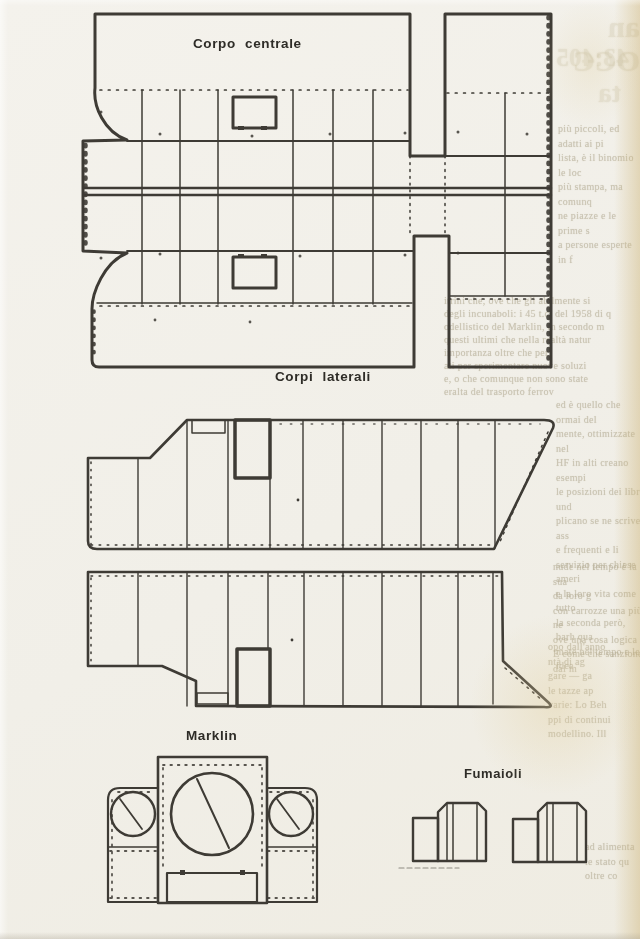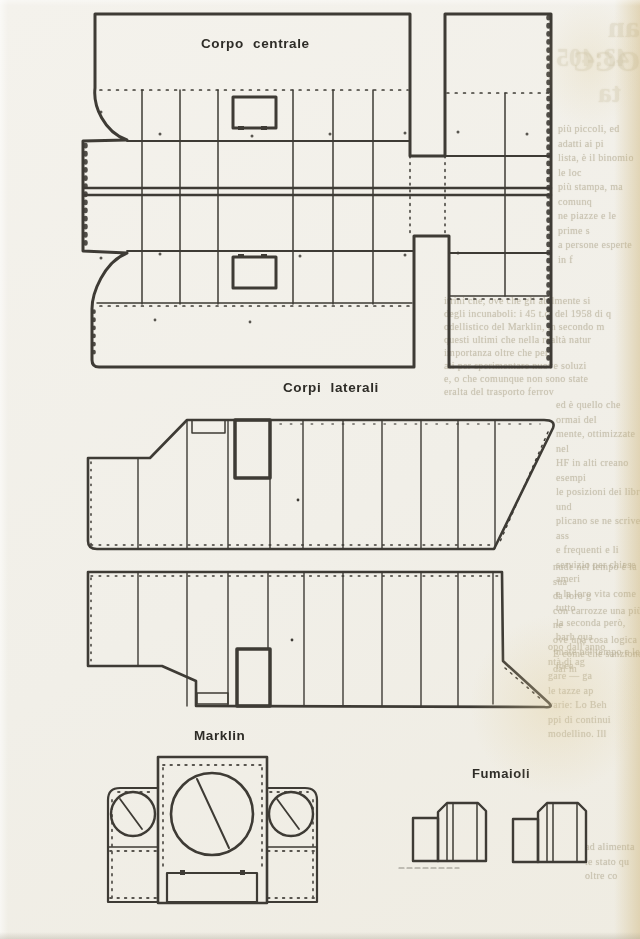--- a/index.html
+++ b/index.html
@@ -11,21 +11,20 @@
     font-family:"Liberation Sans", sans-serif;
   }
   .title{
     position:absolute;
     color:#2e2c27;
     font-weight:bold;
     font-size:13.5px;
     letter-spacing:.6px;
     word-spacing:5px;
     white-space:nowrap;
-    margin-left:8px;
   }
   .bleed{
     position:absolute;
     color:#b2aa92;
     font-family:"Liberation Serif", serif;
     font-size:10px;
     line-height:14.5px;
     opacity:.62;
     white-space:pre-line;
     letter-spacing:.3px;
@@ -275,21 +274,21 @@
             <line x1="553" y1="803" x2="553" y2="862"></line>
             <line x1="577" y1="803" x2="577" y2="862"></line>
           </g>
         </g>
       </g>
 
     </g>
   </svg>
 
   <div class="title" style="left:193px;top:36px;">Corpo centrale</div>
-  <div class="title" style="left:275px;top:380px;">Corpi laterali</div>
+  <div class="title" style="left:275px;top:369px;">Corpi laterali</div>
   <div class="title" style="left:186px;top:728px;">Marklin</div>
   <div class="title" style="left:464px;top:766px;font-size:13px;">Fumaioli</div>
 
   <div class="tint" style="right:0;top:0;width:26px;height:939px;background:linear-gradient(to right,rgba(213,193,142,0),rgba(205,180,120,.45));"></div>
   <div class="tint" style="left:470px;top:615px;width:170px;height:180px;background:radial-gradient(closest-side,rgba(226,207,158,.38),rgba(226,207,158,0));"></div>
   <div class="tint" style="left:540px;top:0;width:100px;height:130px;background:radial-gradient(closest-side,rgba(224,208,164,.28),rgba(224,208,164,0));"></div>
   <div class="tint" style="left:0;top:0;width:8px;height:939px;background:linear-gradient(to left,rgba(255,255,255,0),rgba(255,255,255,.55));"></div>
   <div class="tint" style="left:0;bottom:0;width:640px;height:7px;background:linear-gradient(to bottom,rgba(160,152,135,0),rgba(160,152,135,.3));"></div>
   <div class="tint" style="left:0;top:0;width:640px;height:6px;background:linear-gradient(to top,rgba(255,255,255,0),rgba(255,255,255,.4));"></div>
 

